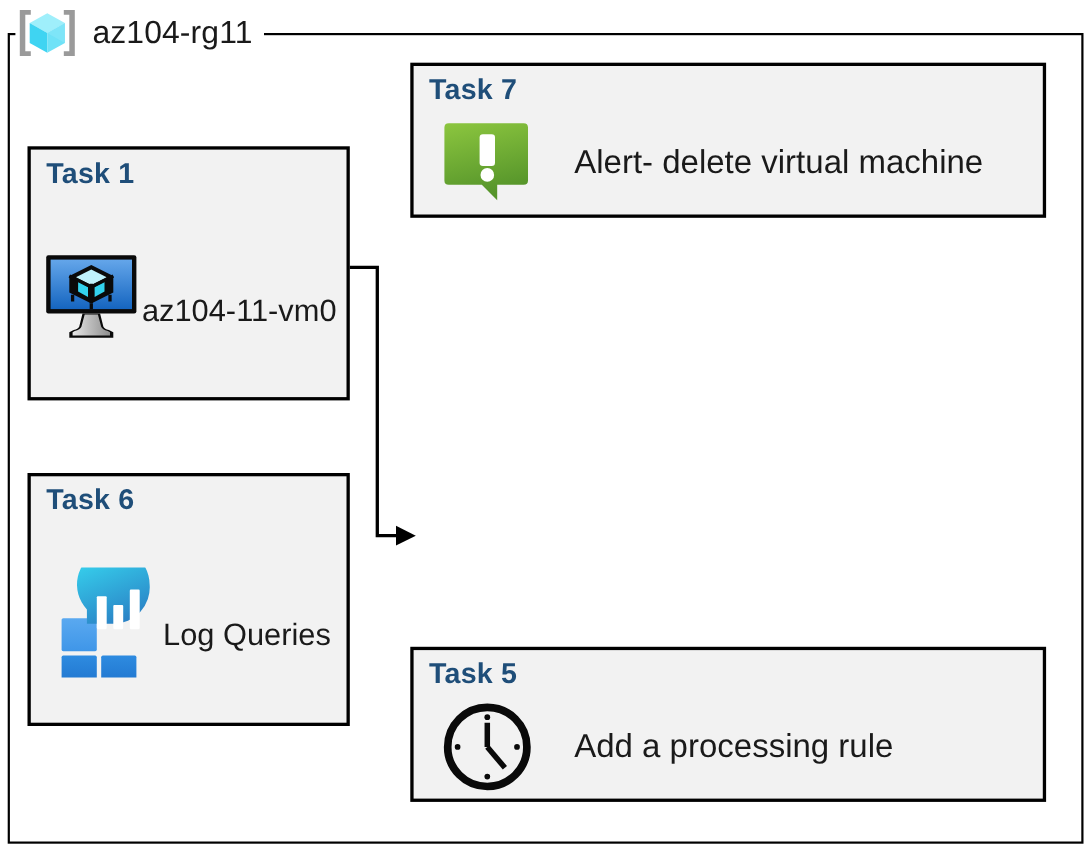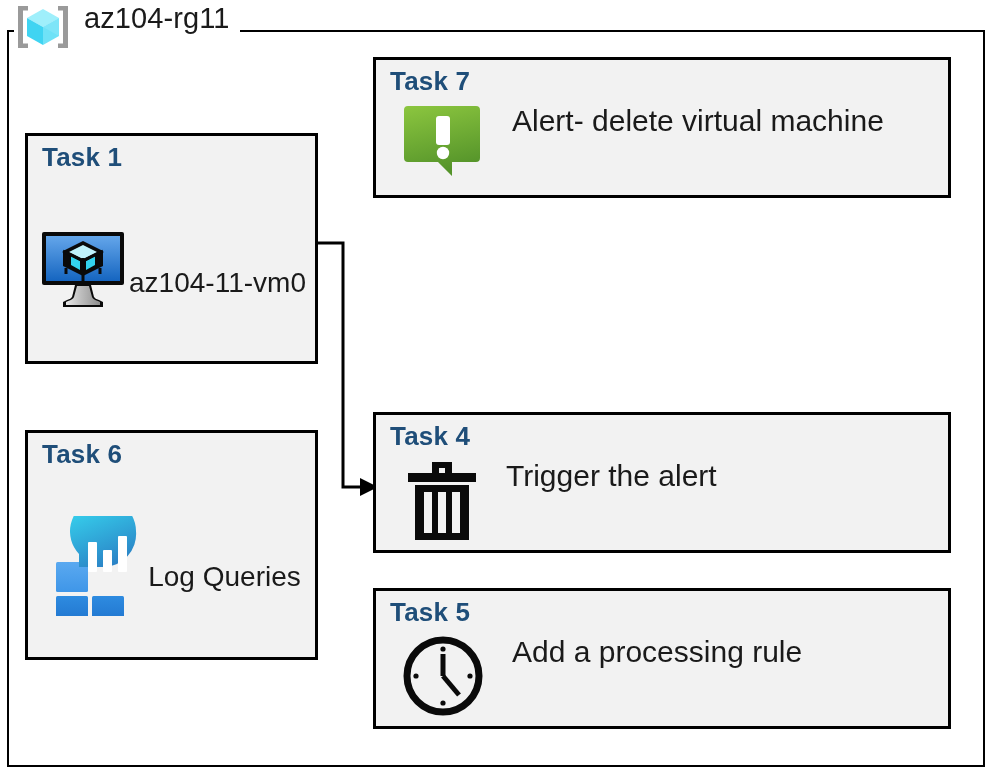--- a/index.html
+++ b/index.html
@@ -35,21 +35,21 @@
     background: transparent;
   }
 
   
   .rg-title-block {
     position: absolute;
     left: 14px;
     top: 2px;
     height: 56px;
     display: flex;
-    align-items: flex-start;
+    align-items: center;
     background: #ffffff;
     padding-right: 10px;
     z-index: 4;
   }
   .rg-icon {
     width: 58px;
     height: 50px;
     position: relative;
     flex: 0 0 auto;
   }
@@ -100,21 +100,22 @@
 
   
   .task-box.horizontal .hbody {
     position: absolute;
     left: 24px;
     top: 44px;
     right: 10px;
     bottom: 4px;
     display: flex;
     flex-direction: row;
-    align-items: flex-start;
+    align-items: center;
+    gap: 10px;
   }
   .task-box.horizontal .hcaption {
     font-size: 30px;
     color: #1a1a1a;
     white-space: nowrap;
     margin-left: 28px;
   }
 
   .icon-slot { flex: 0 0 auto; display: block; line-height: 0; }
 
@@ -249,40 +250,20 @@
           <path d="M4 6 Q4 2 8 2 L76 2 Q80 2 80 6 L80 54 Q80 58 76 58 L52 58 L52 72 L38 58 L8 58 Q4 58 4 54 Z" fill="url(#alertGrad)"></path>
           <rect x="36" y="12" width="14" height="29" rx="3" fill="#ffffff"></rect>
           <circle cx="43" cy="49" r="6.2" fill="#ffffff"></circle>
         </svg>
       </span>
       <div class="hcaption">Alert- delete virtual machine</div>
     </div>
   </div>
 
 
-  <div class="task-box horizontal" style="left:373px; top:412px; width:578px; height:141px;">
-    <div class="task-label">Task 4</div>
-    <div class="hbody">
-      <span class="icon-slot" style="margin-left:6px;">
-        <svg viewBox="0 0 72 84" width="72" height="84">
-
-          <path d="M26 3 L46 3 L46 14 L39 14 L39 9 L33 9 L33 14 L26 14 Z" fill="#0A0A0A"></path>
-
-          <rect x="2" y="14" width="68" height="9" fill="#0A0A0A"></rect>
-
-          <path d="M9 26 L63 26 L63 81 L9 81 Z" fill="#0A0A0A"></path>
-
-          <rect x="18" y="33" width="8" height="41" fill="#f2f2f2"></rect>
-          <rect x="32" y="33" width="8" height="41" fill="#f2f2f2"></rect>
-          <rect x="46" y="33" width="8" height="41" fill="#f2f2f2"></rect>
-        </svg>
-      </span>
-      <div class="hcaption">Trigger the alert</div>
-    </div>
-  </div>
 
   <div class="task-box horizontal" style="left:373px; top:588px; width:578px; height:141px;">
     <div class="task-label">Task 5</div>
     <div class="hbody">
       <span class="icon-slot" style="margin-left:2px;">
         <svg viewBox="0 0 82 82" width="82" height="82">
           <circle cx="41" cy="41" r="36" fill="none" stroke="#0A0A0A" stroke-width="7"></circle>
 
           <circle cx="41" cy="14" r="2.6" fill="#0A0A0A"></circle>
           <circle cx="41" cy="68" r="2.6" fill="#0A0A0A"></circle>

